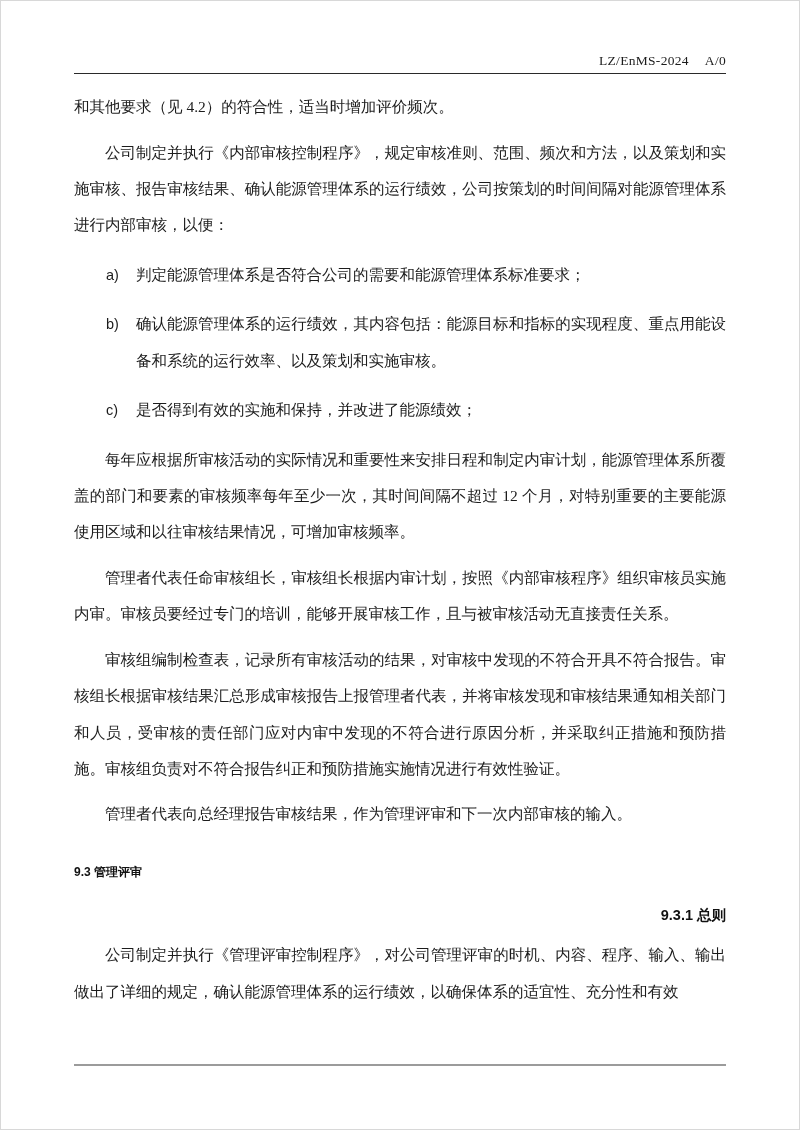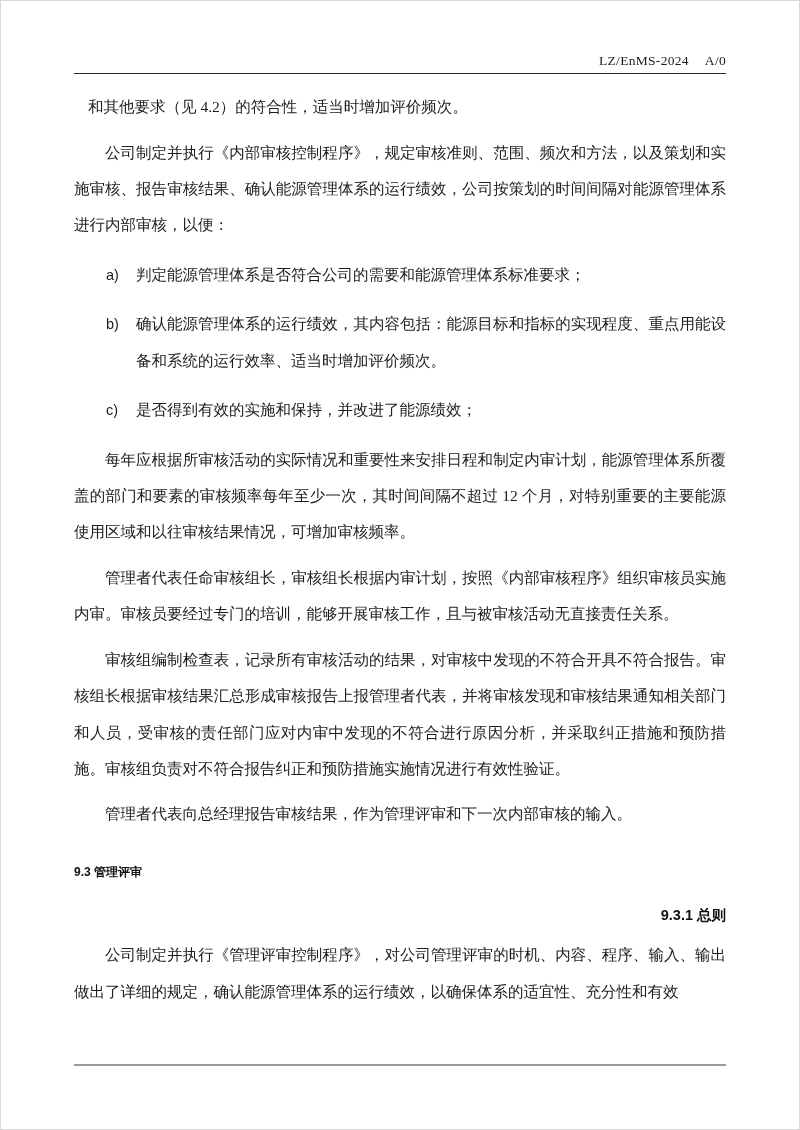--- a/index.html
+++ b/index.html
@@ -44,21 +44,20 @@
   .para {
     font-size: 15.5px;
     line-height: 2.35;
     text-align: justify;
     text-justify: inter-ideograph;
     text-indent: 2em;
     margin: 9px 0;
   }
   .para.no-indent {
     text-indent: 0;
-    margin-left: 14px;
   }
   .heading-2 {
     font-family: "Liberation Sans", "DejaVu Sans", sans-serif;
     font-weight: 700;
     font-size: 15.5px;
     color: #111;
     margin: 27px 0 12px 0;
     line-height: 1.3;
   }
   .heading-2.large {
@@ -124,21 +123,21 @@
 
     <p class="para">公司制定并执行《内部审核控制程序》，规定审核准则、范围、频次和方法，以及策划和实施审核、报告审核结果、确认能源管理体系的运行绩效，公司按策划的时间间隔对能源管理体系进行内部审核，以便：</p>
 
     <div class="ol-list">
       <div class="list-item">
         <span class="marker">a)</span>
         <span class="li-text">判定能源管理体系是否符合公司的需要和能源管理体系标准要求；</span>
       </div>
       <div class="list-item">
         <span class="marker">b)</span>
-        <span class="li-text">确认能源管理体系的运行绩效，其内容包括：能源目标和指标的实现程度、重点用能设备和系统的运行效率、适当时增加评价频次。</span>
+        <span class="li-text">确认能源管理体系的运行绩效，其内容包括：能源目标和指标的实现程度、重点用能设备和系统的运行效率、以及策划和实施审核。</span>
       </div>
       <div class="list-item">
         <span class="marker">c)</span>
         <span class="li-text">是否得到有效的实施和保持，并改进了能源绩效；</span>
       </div>
     </div>
 
     <p class="para">每年应根据所审核活动的实际情况和重要性来安排日程和制定内审计划，能源管理体系所覆盖的部门和要素的审核频率每年至少一次，其时间间隔不超过 12 个月，对特别重要的主要能源使用区域和以往审核结果情况，可增加审核频率。</p>
 
     <p class="para">管理者代表任命审核组长，审核组长根据内审计划，按照《内部审核程序》组织审核员实施内审。审核员要经过专门的培训，能够开展审核工作，且与被审核活动无直接责任关系。</p>

